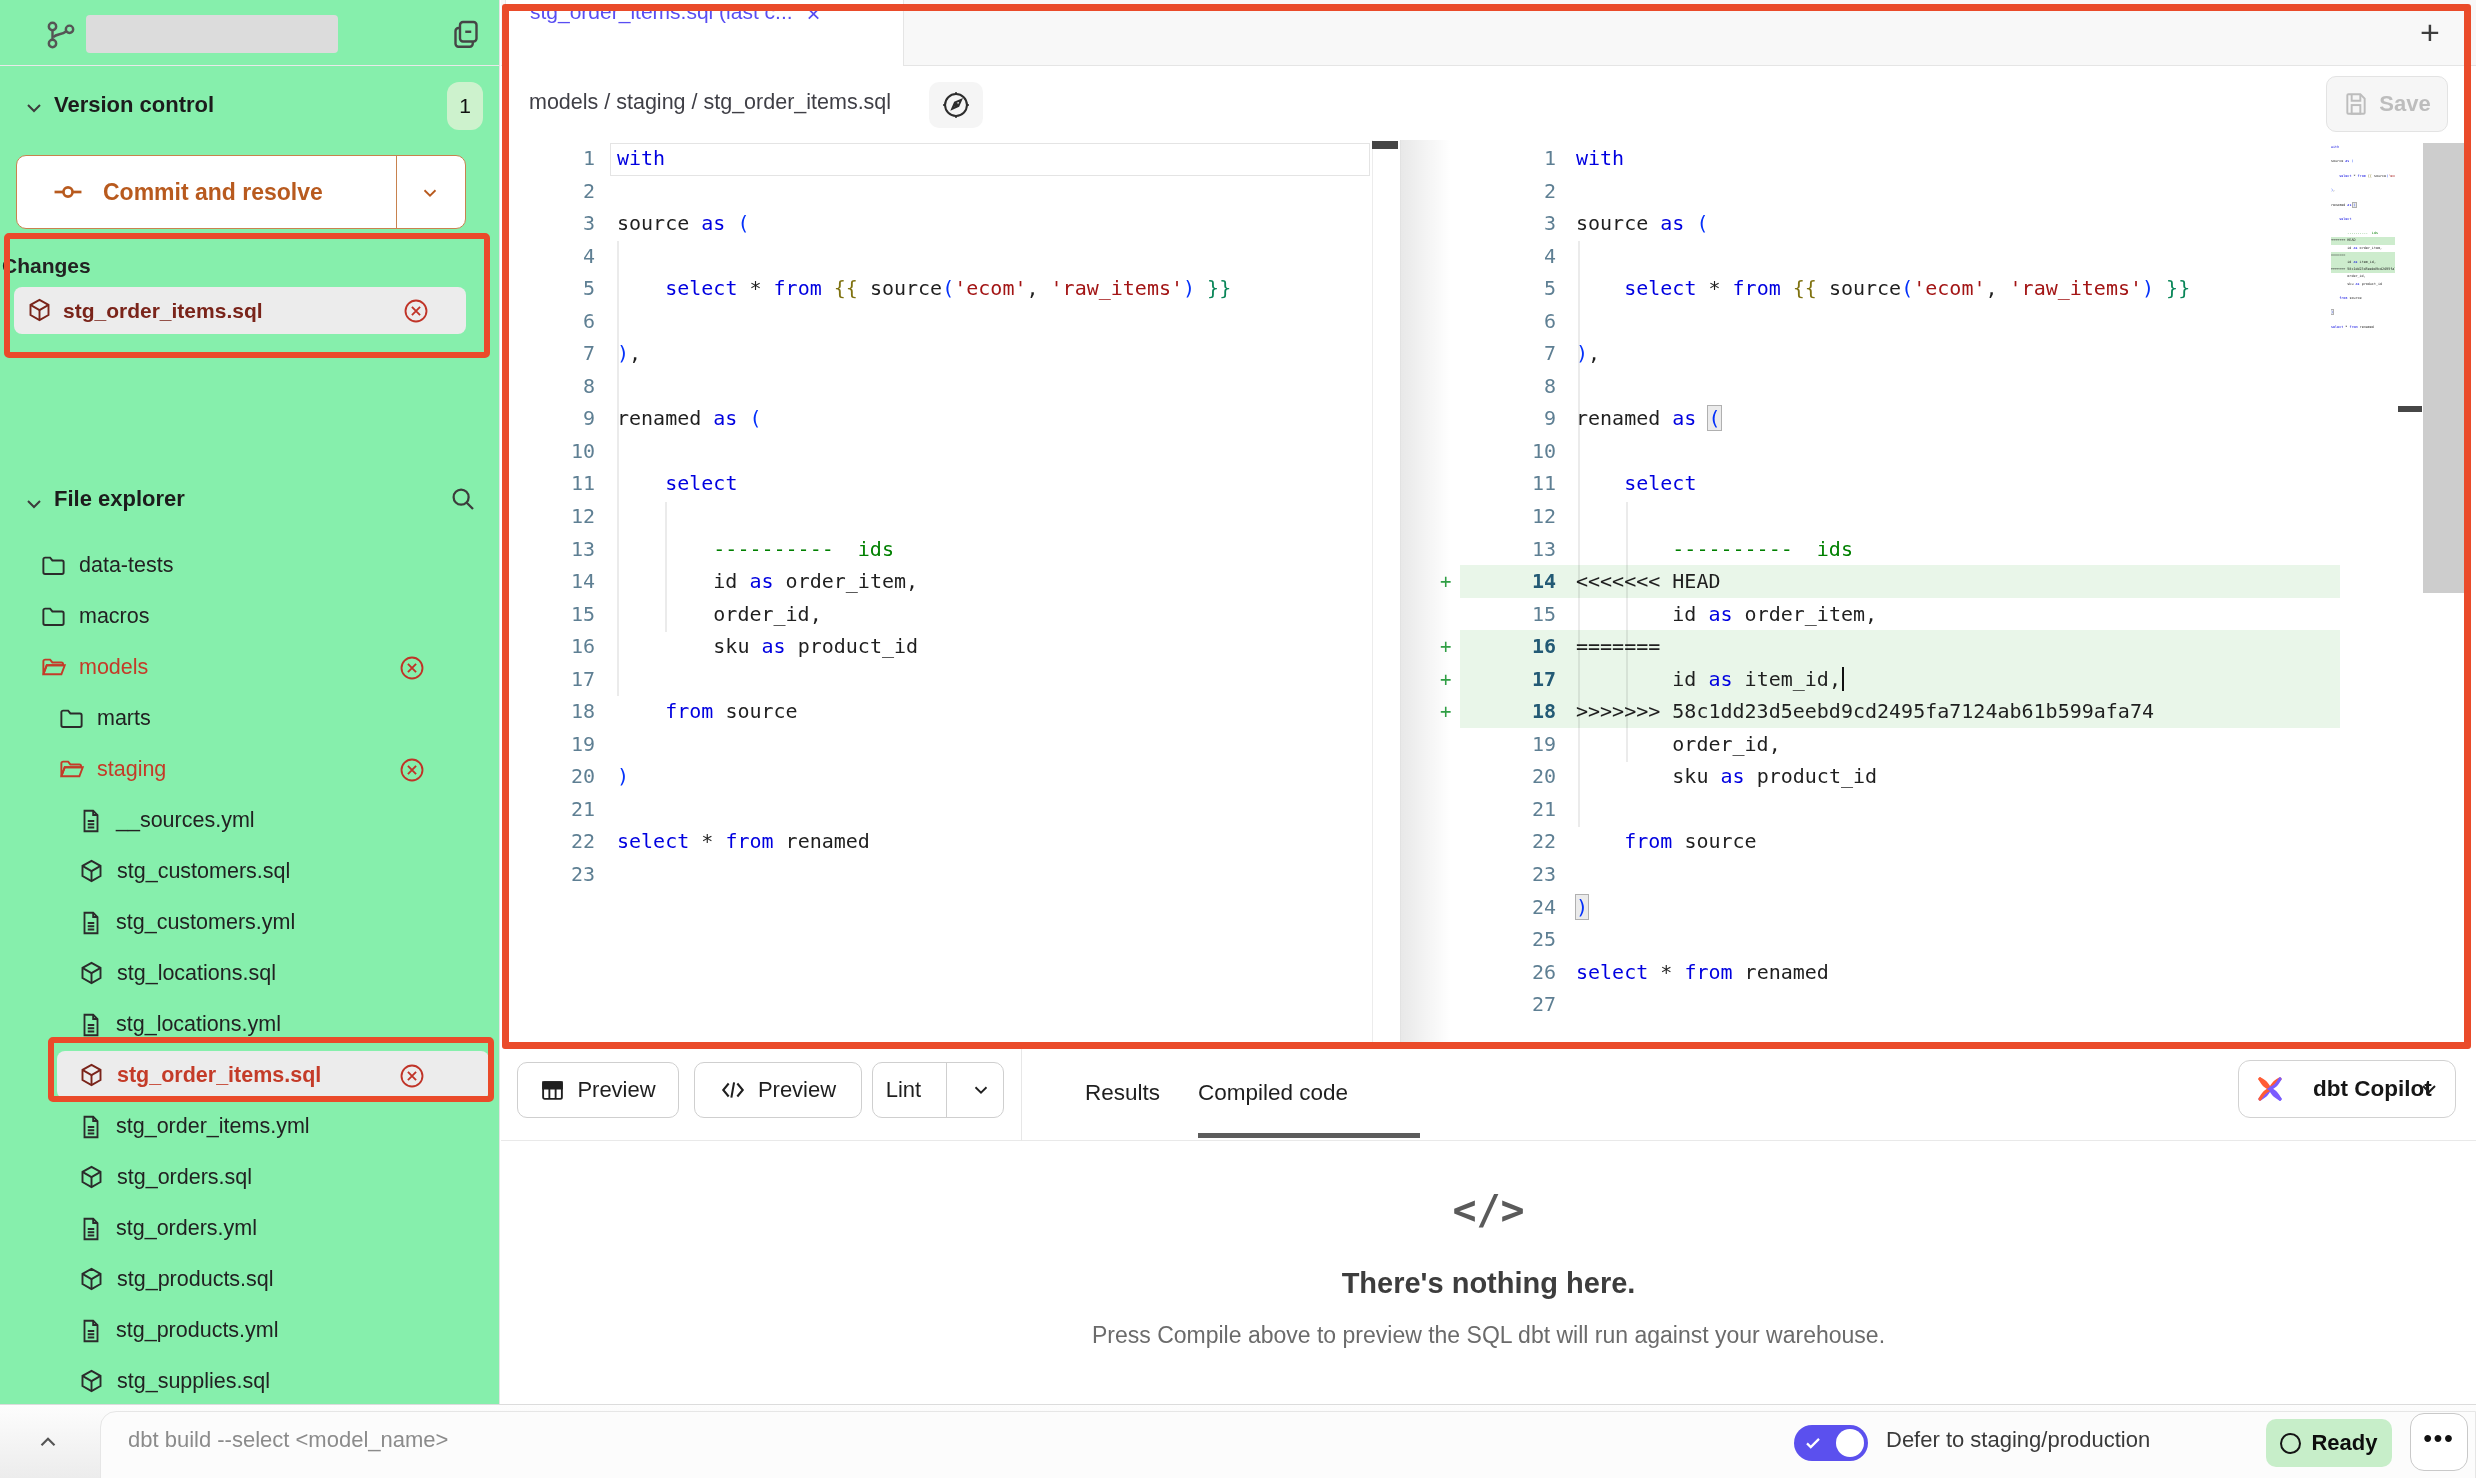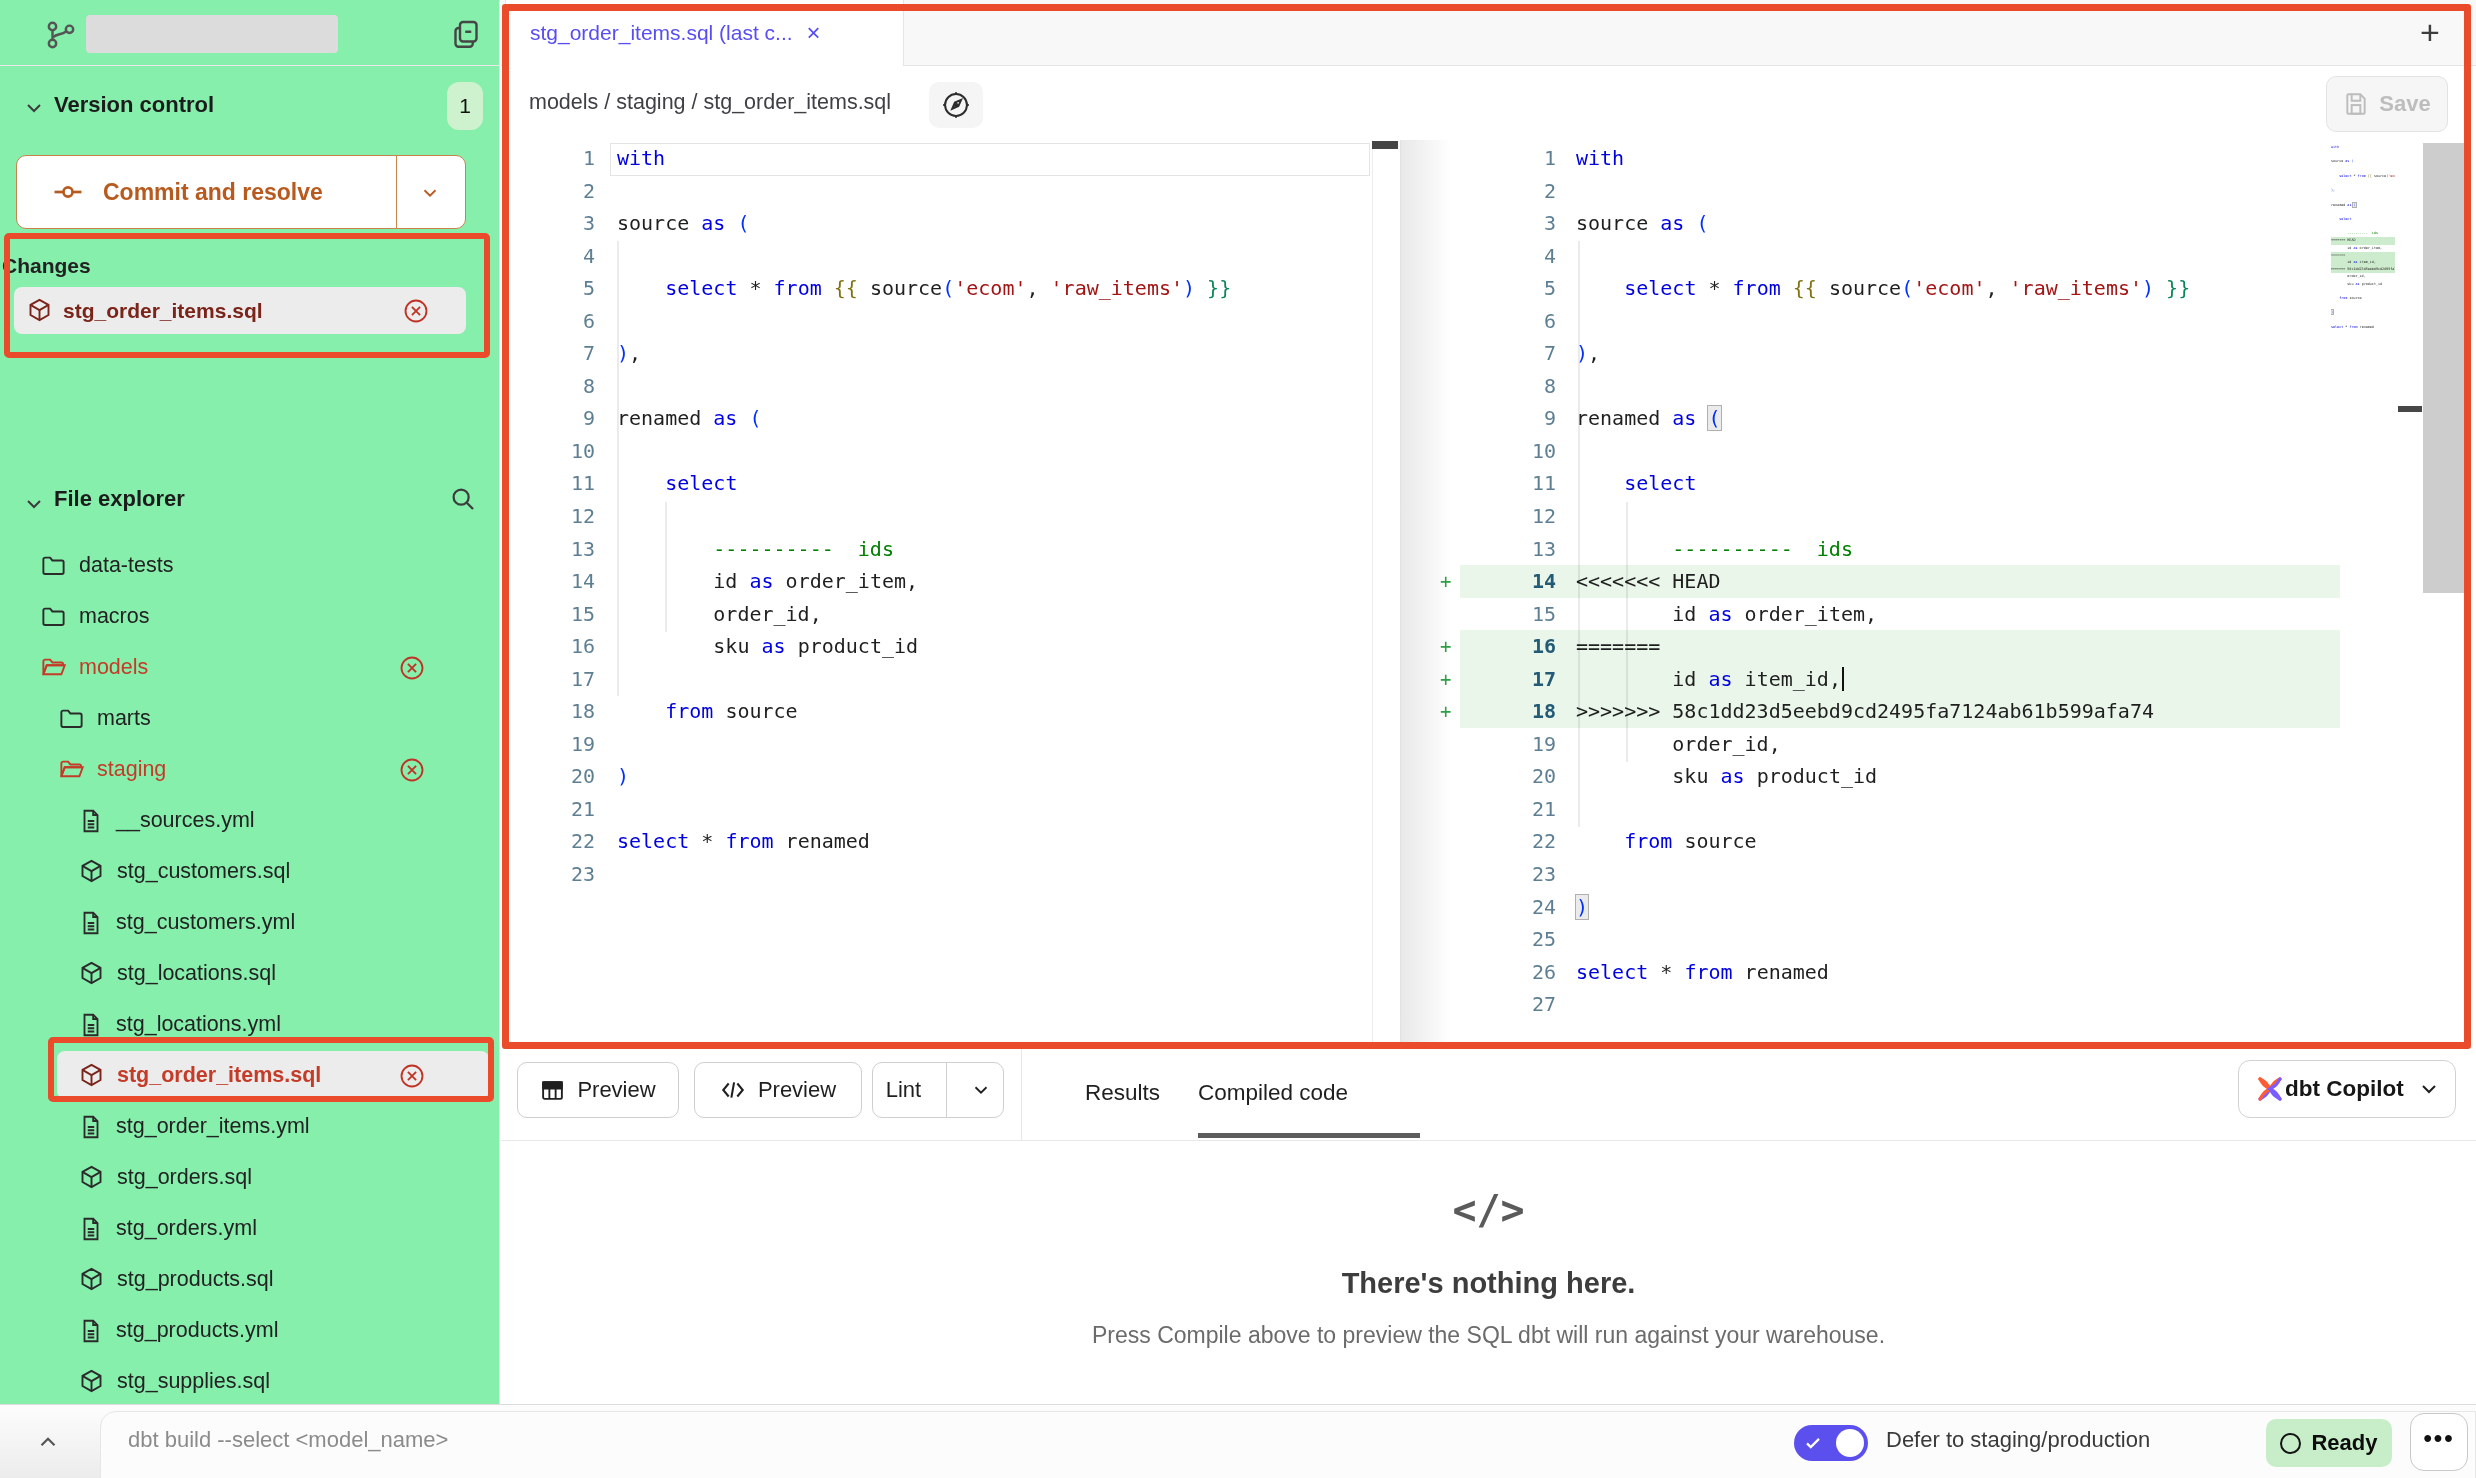--- a/index.html
+++ b/index.html
@@ -33,21 +33,21 @@
   .tree-row.mod .lbl{ color:#c43b28; }
   .tree-row.sel{ }
   .tree-row.sel .lbl{ color:#c43b28; font-weight:600; }
   .sel-bg{ position:absolute; left:57px; top:1px; width:432px; height:48px; background:#ececec; border-radius:8px; }
   .rm{ position:absolute; left:398px; top:50%; transform:translateY(-50%); }
 
   
   #main{ position:absolute; left:501px; top:0; width:1975px; height:1404px; background:#fff; }
   #tabbar{ position:absolute; left:0; top:0; width:100%; height:66px; background:#f8f8f8; border-bottom:1px solid #e5e5e5; }
   #tab-active{ position:absolute; left:4px; top:0; width:399px; height:66px; background:#fff; border-left:1px solid #e5e5e5;
-    border-right:1px solid #e5e5e5; display:flex; align-items:center; padding:0 18px 0 24px; cursor:pointer; }
+    border-right:1px solid #e5e5e5; display:flex; align-items:flex-start; padding:0 18px 0 24px; cursor:pointer; }
   #tab-active .lbl{ font-size:21px; color:#584df2; white-space:nowrap; }
   #tab-active .x{ font-size:24px; color:#584df2; margin-left:14px; cursor:pointer; }
   #new-tab{ position:absolute; right:26px; top:12px; width:40px; height:40px; font-size:34px; color:#3d3d3d;
     display:flex; align-items:center; justify-content:center; font-weight:300; cursor:pointer; }
   #crumbbar{ position:absolute; left:0; top:66px; width:100%; height:74px; background:#fff; }
   #breadcrumb{ position:absolute; left:28px; top:24px; font-size:21.5px; color:#3f3f46; }
   #lineage-btn{ position:absolute; left:428px; top:16px; width:54px; height:46px; background:#f5f5f5; border-radius:10px;
     display:flex; align-items:center; justify-content:center; cursor:pointer; }
   #save-btn{ position:absolute; right:28px; top:10px; width:122px; height:56px; background:#f6f6f6; border:1px solid #e3e3e3;
     border-radius:10px; display:flex; align-items:center; justify-content:center; gap:10px; }
@@ -94,21 +94,21 @@
   #btn-compile{ left:193px; width:168px; }
   #btn-lint{ left:371px; width:132px; padding:0; }
   #lint-split{ width:1px; height:100%; background:#cfcfcf; }
   #tb-div{ position:absolute; left:520px; top:0; width:1px; height:92px; background:#e7e7e7; }
   .rtab{ position:absolute; top:0; height:88px; display:flex; align-items:center; font-size:22.5px; color:#1f1f1f; cursor:pointer; }
   #tab-results{ left:584px; }
   #tab-compiled{ left:697px; font-weight:500; }
   #compiled-underline{ position:absolute; left:697px; top:1133px; width:222px; height:5px; background:#5c5c5c; }
   #copilot-btn{ position:absolute; right:20px; top:11px; width:218px; height:58px; border:1px solid #d2d2d2; border-radius:12px;
     background:#fff; display:flex; align-items:center; cursor:pointer; }
-  #copilot-btn .lbl{ font-size:22.5px; font-weight:700; color:#161616; margin-left:0; }
+  #copilot-btn .lbl{ font-size:22.5px; font-weight:700; color:#161616; margin-left:28px; }
 
   
   #results{ position:absolute; left:0; top:1141px; width:100%; height:263px; background:#fff; text-align:center; }
   #empty-icon{ font-family:"DejaVu Sans Mono", monospace; font-size:40px; font-weight:700; color:#5a5a5a; margin-top:46px; }
   #empty-title{ font-size:29px; font-weight:700; color:#3d3d3d; margin-top:34px; }
   #empty-sub{ font-size:23px; color:#6b6b6b; margin-top:22px; }
 
   
   #statusbar{ position:absolute; left:0; top:1404px; width:2476px; height:74px;
     background:linear-gradient(#fdfdfd,#ececec); border-top:1px solid #dcdcdc; }

